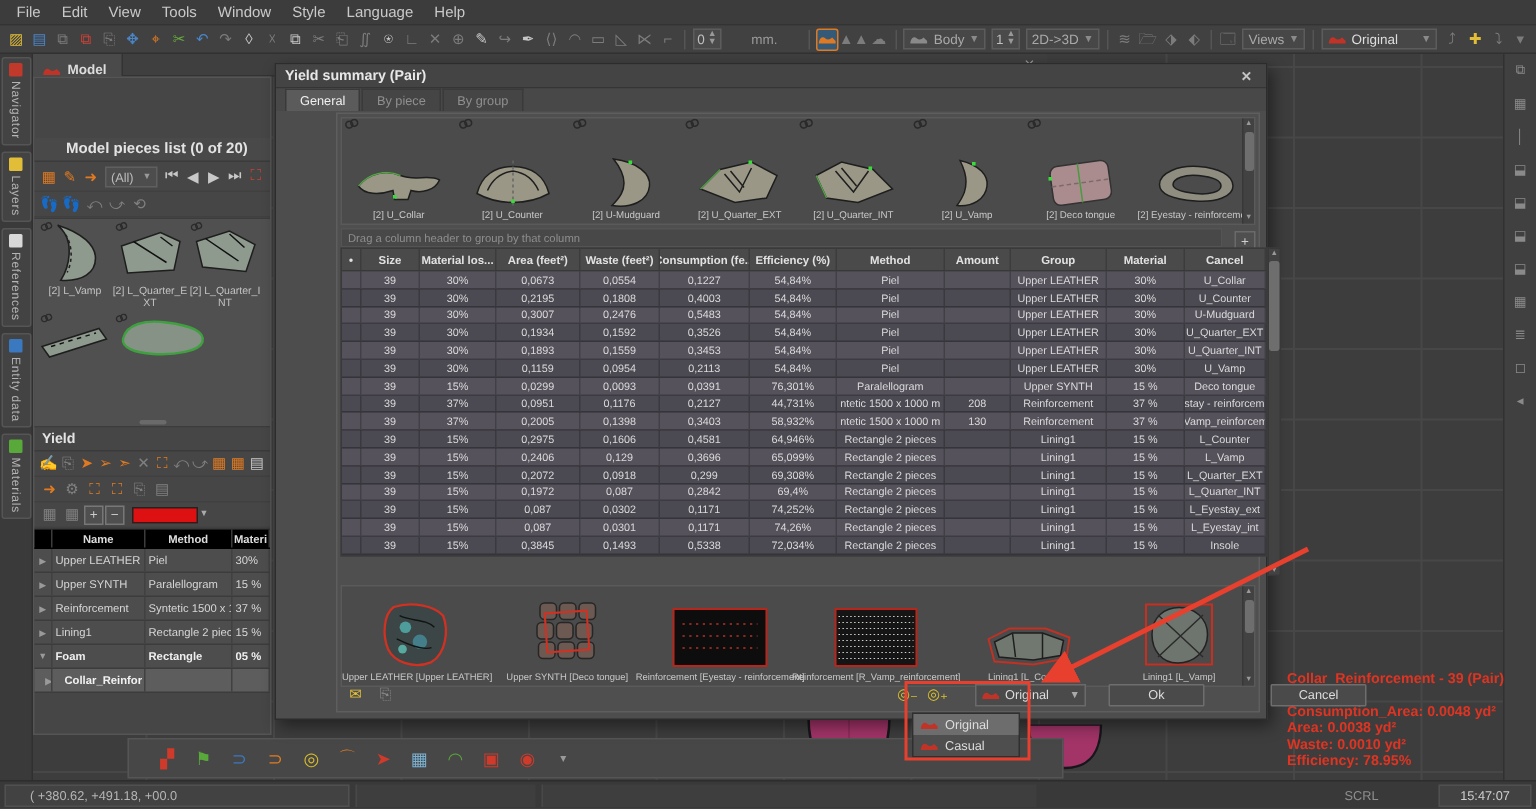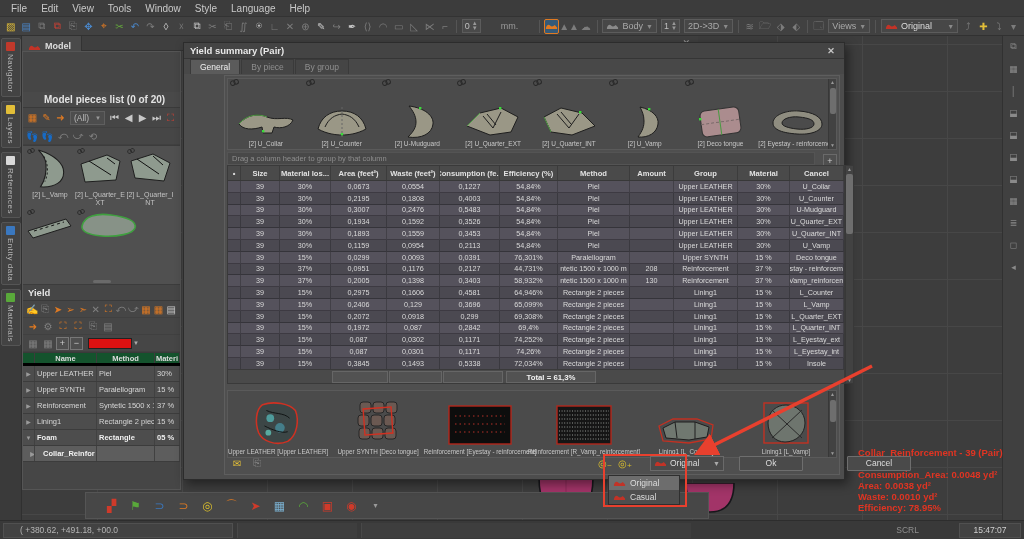--- a/index.html
+++ b/index.html
@@ -52,21 +52,21 @@
   #lp-filter{display:flex;align-items:center;background:#4d4d4d;border:1px solid #5f5f5f;height:14px;font-size:8.5px;color:#bbb;padding:0 3px;gap:6px;margin:0 2px;}
   #lp-thumbs{background:#505050;border-top:1px solid #3c3c3c;border-bottom:1px solid #3c3c3c;height:140px;padding:2px;position:relative;}
   .thumb-row{display:flex;}
   .pthumb{width:50px;display:flex;flex-direction:column;align-items:center;position:relative;}
   .pthumb .plabel{font-size:7px;color:#c2c2c2;text-align:center;line-height:8px;margin-top:1px;}
   .linkico{position:absolute;left:1px;top:0;opacity:.8;}
   #lp-yield-title{height:16px;display:flex;align-items:center;padding-left:5px;font-weight:bold;color:#e3e3e3;font-size:9.5px;border-bottom:1px solid #3a3a3a;}
   .swatch{width:44px;height:11px;background:#dd1111;border:1px solid #222;}
   .swbtn{width:13px;height:13px;border:1px solid #777;background:#4f4f4f;display:inline-flex;align-items:center;justify-content:center;color:#ccc;font-size:9px;}
   #lp-table{border-top:1px solid #3a3a3a;font-size:7.5px;}
-  .lt-head{display:grid;grid-template-columns:12px 62px 58px 1fr;background:#14532d;height:13px;align-items:center;color:#ddd;font-weight:bold;border-bottom:3px solid #000000;}
+  .lt-head{display:grid;grid-template-columns:12px 62px 58px 1fr;background:#000000;height:13px;align-items:center;color:#ddd;font-weight:bold;border-bottom:1px solid #000000;}
   .lt-head span{border-right:1px solid #3c3c3c;height:100%;display:flex;align-items:center;justify-content:center;overflow:hidden;white-space:nowrap;}
   .lt-row{display:grid;grid-template-columns:12px 62px 58px 1fr;height:16px;align-items:center;background:#4d4d4d;border-bottom:1px solid #3c3c3c;color:#d6d6d6;}
   .lt-row span{padding-left:2px;overflow:hidden;white-space:nowrap;height:100%;display:flex;align-items:center;border-right:1px solid #414141;}
   .lt-row .arr{justify-content:center;color:#9a9a9a;font-size:6px;padding-left:0;}
   .lt-row.boldrow{font-weight:bold;color:#efefef;}
   .lt-row.childrow{background:#5d5d5d;font-weight:bold;color:#f2f2f2;}
 
   
   #dialog{left:183px;top:42px;width:662px;height:438px;background:#4d4d4d;border:1px solid #2c2c2c;box-shadow:3px 4px 10px rgba(0,0,0,.45);z-index:10;}
   #dlg-title{height:16px;background:#444;border-bottom:1px solid #353535;display:flex;align-items:center;padding:0 6px;font-weight:bold;color:#e8e8e8;font-size:9.5px;}
@@ -880,26 +880,20 @@
           </div>
 
       </div>
     </div>
     <div id="dt-scroll">
         <span class="sarr" style="font-size:5px;color:#999;">▲</span>
         <span style="width:7px;height:60px;background:#6e6e6e;border-radius:2px;margin-top:2px;"></span>
         <span style="font-size:5px;color:#999;margin-top:auto;">▼</span>
       </div>
 
-    <div id="dt-total">
-      <span class="tot-box" style="left:104px;width:56px;"></span>
-      <span class="tot-box" style="left:161px;width:53px;"></span>
-      <span class="tot-box" style="left:215px;width:60px;"></span>
-      <span id="tot-label">Total = 61,3%</span>
-    </div>
 
     <div id="materials-strip">
       <div class="mthumb">
         <svg width="58" height="48" viewBox="0 0 60 48">
             <path d="M14 4 C26 0 42 3 48 10 C52 20 50 36 40 42 C28 47 14 42 10 33 C6 23 7 9 14 4 Z" fill="#3c4646" stroke="#cf3122" stroke-width="1.6"></path>
             <circle cx="22" cy="18" r="4" fill="#4e9c9c"></circle>
             <circle cx="32" cy="28" r="5" fill="#447e8a"></circle>
             <circle cx="20" cy="33" r="3" fill="#58aaa0"></circle>
             <path d="M18 10 C26 14 36 12 42 18 M16 26 C24 30 34 34 40 32" stroke="#101414" fill="none"></path>
           </svg>

